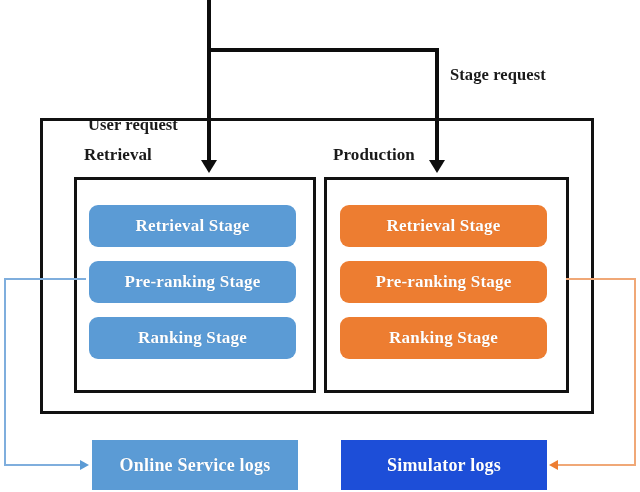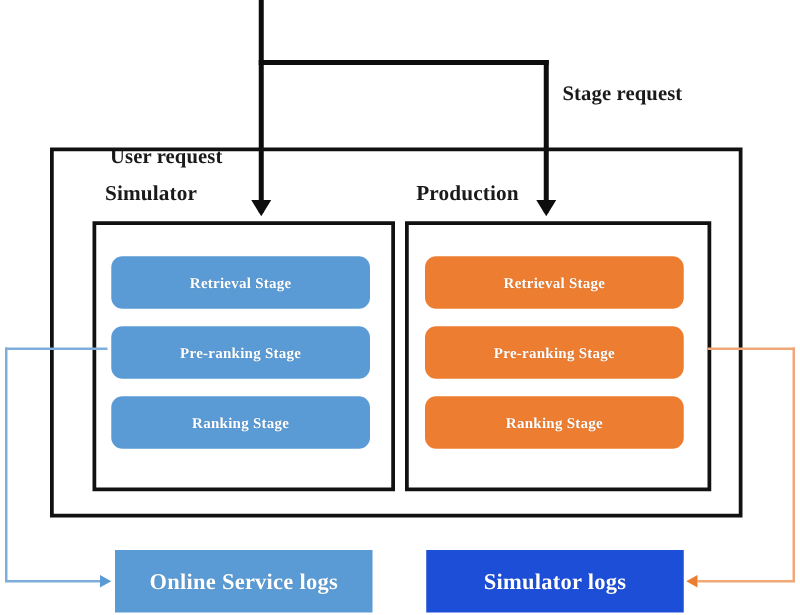--- a/index.html
+++ b/index.html
@@ -67,21 +67,21 @@
     white-space: nowrap;
     line-height: 1.35;
     letter-spacing: .1px;
   }
 
   
   .stage {
     position: absolute;
     border-radius: 9px;
     color: #ffffff;
-    font-size: 12px;
+    font-size: 17px;
     font-weight: bold;
     display: flex;
     align-items: center;
     justify-content: center;
     letter-spacing: .2px;
     text-shadow: 0 0 1px rgba(0,0,0,.18);
   }
 
   
   .logbox {
@@ -126,21 +126,21 @@
   <div class="blk-arrowhead" style="left:429px; top:160px;"></div>
 
   <div class="req-label" style="left:88px; top:77px;margin-top:37px;">User request</div>
 
   <div class="req-label" style="left:450px; top:64px;">
     <span>Stage request</span><br>
   </div>
 
   <div class="frame-outer" style="left:40px; top:118px; width:548px; height:290px;"></div>
 
-  <div class="caption" style="left:84px; top:145px;">Simulator</div>
+  <div class="caption" style="left:84px; top:145px;">Retrieval</div>
 
   <div class="frame-inner" style="left:74px; top:177px; width:236px; height:210px;"></div>
 
   <div class="stage" style="left:89px; top:205px; width:207px; height:42px; background:#5B9BD5;">Retrieval Stage</div>
   <div class="stage" style="left:89px; top:261px; width:207px; height:42px; background:#5B9BD5;">Pre-ranking Stage</div>
   <div class="stage" style="left:89px; top:317px; width:207px; height:42px; background:#5B9BD5;">Ranking Stage</div>
 
   <div class="caption" style="left:333px; top:145px;">Production</div>
 
   <div class="frame-inner" style="left:324px; top:177px; width:239px; height:210px;"></div>

